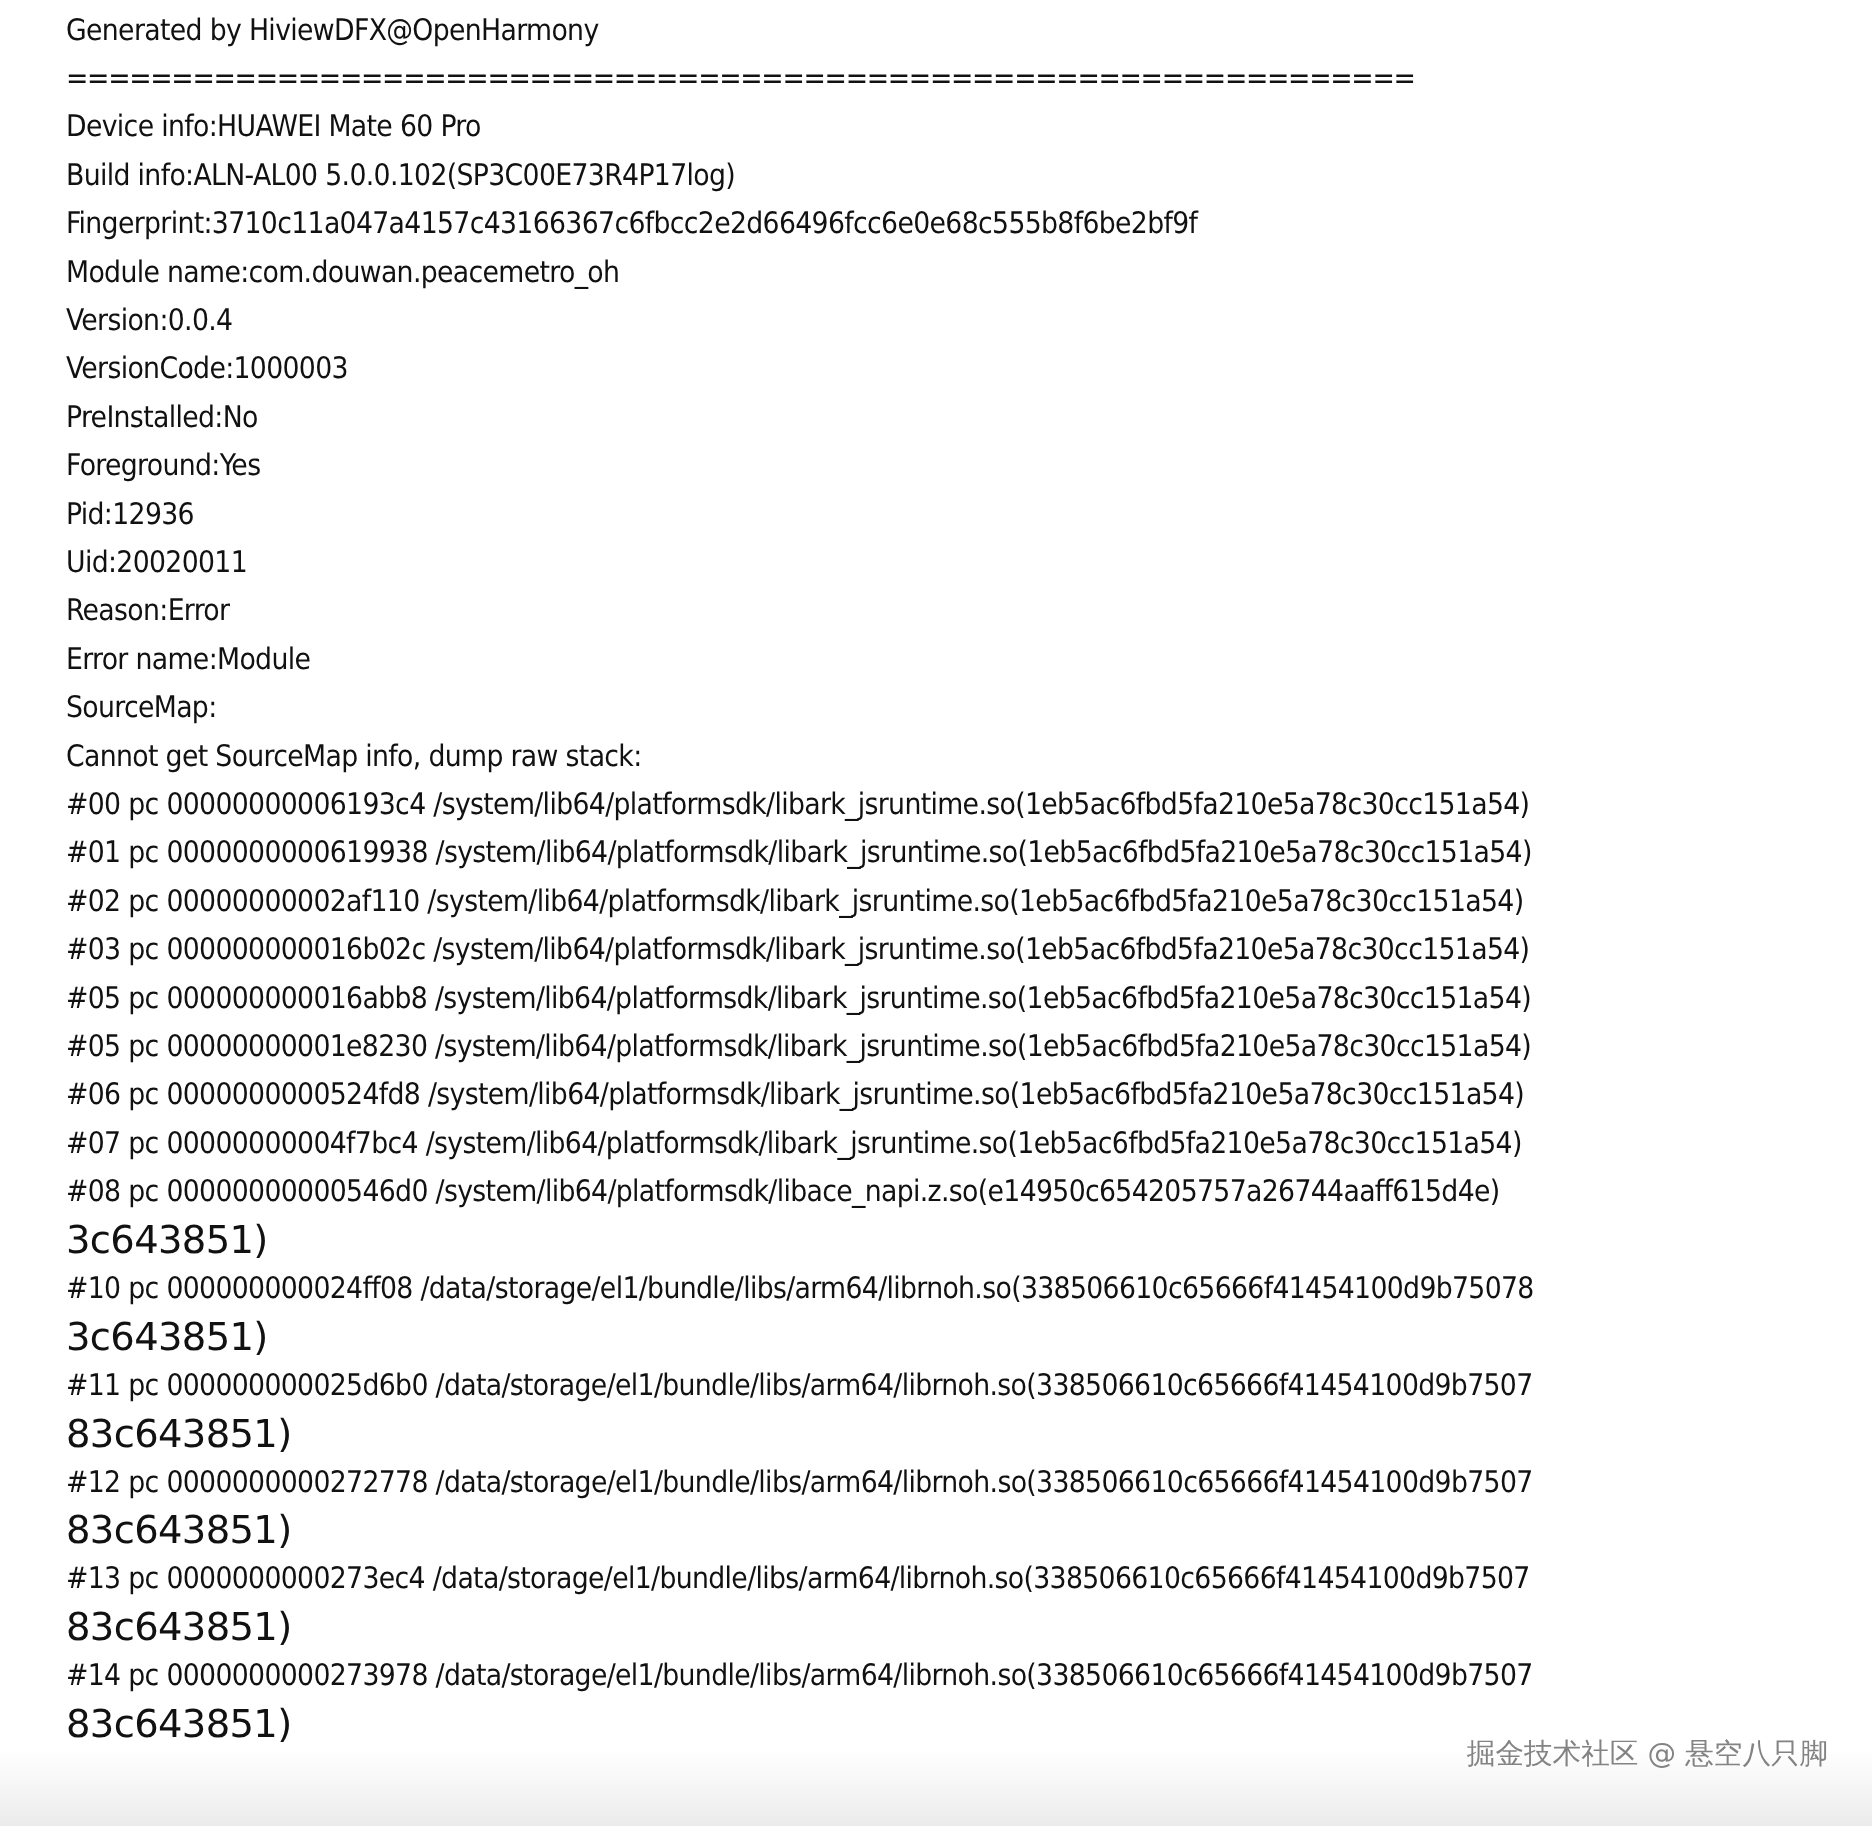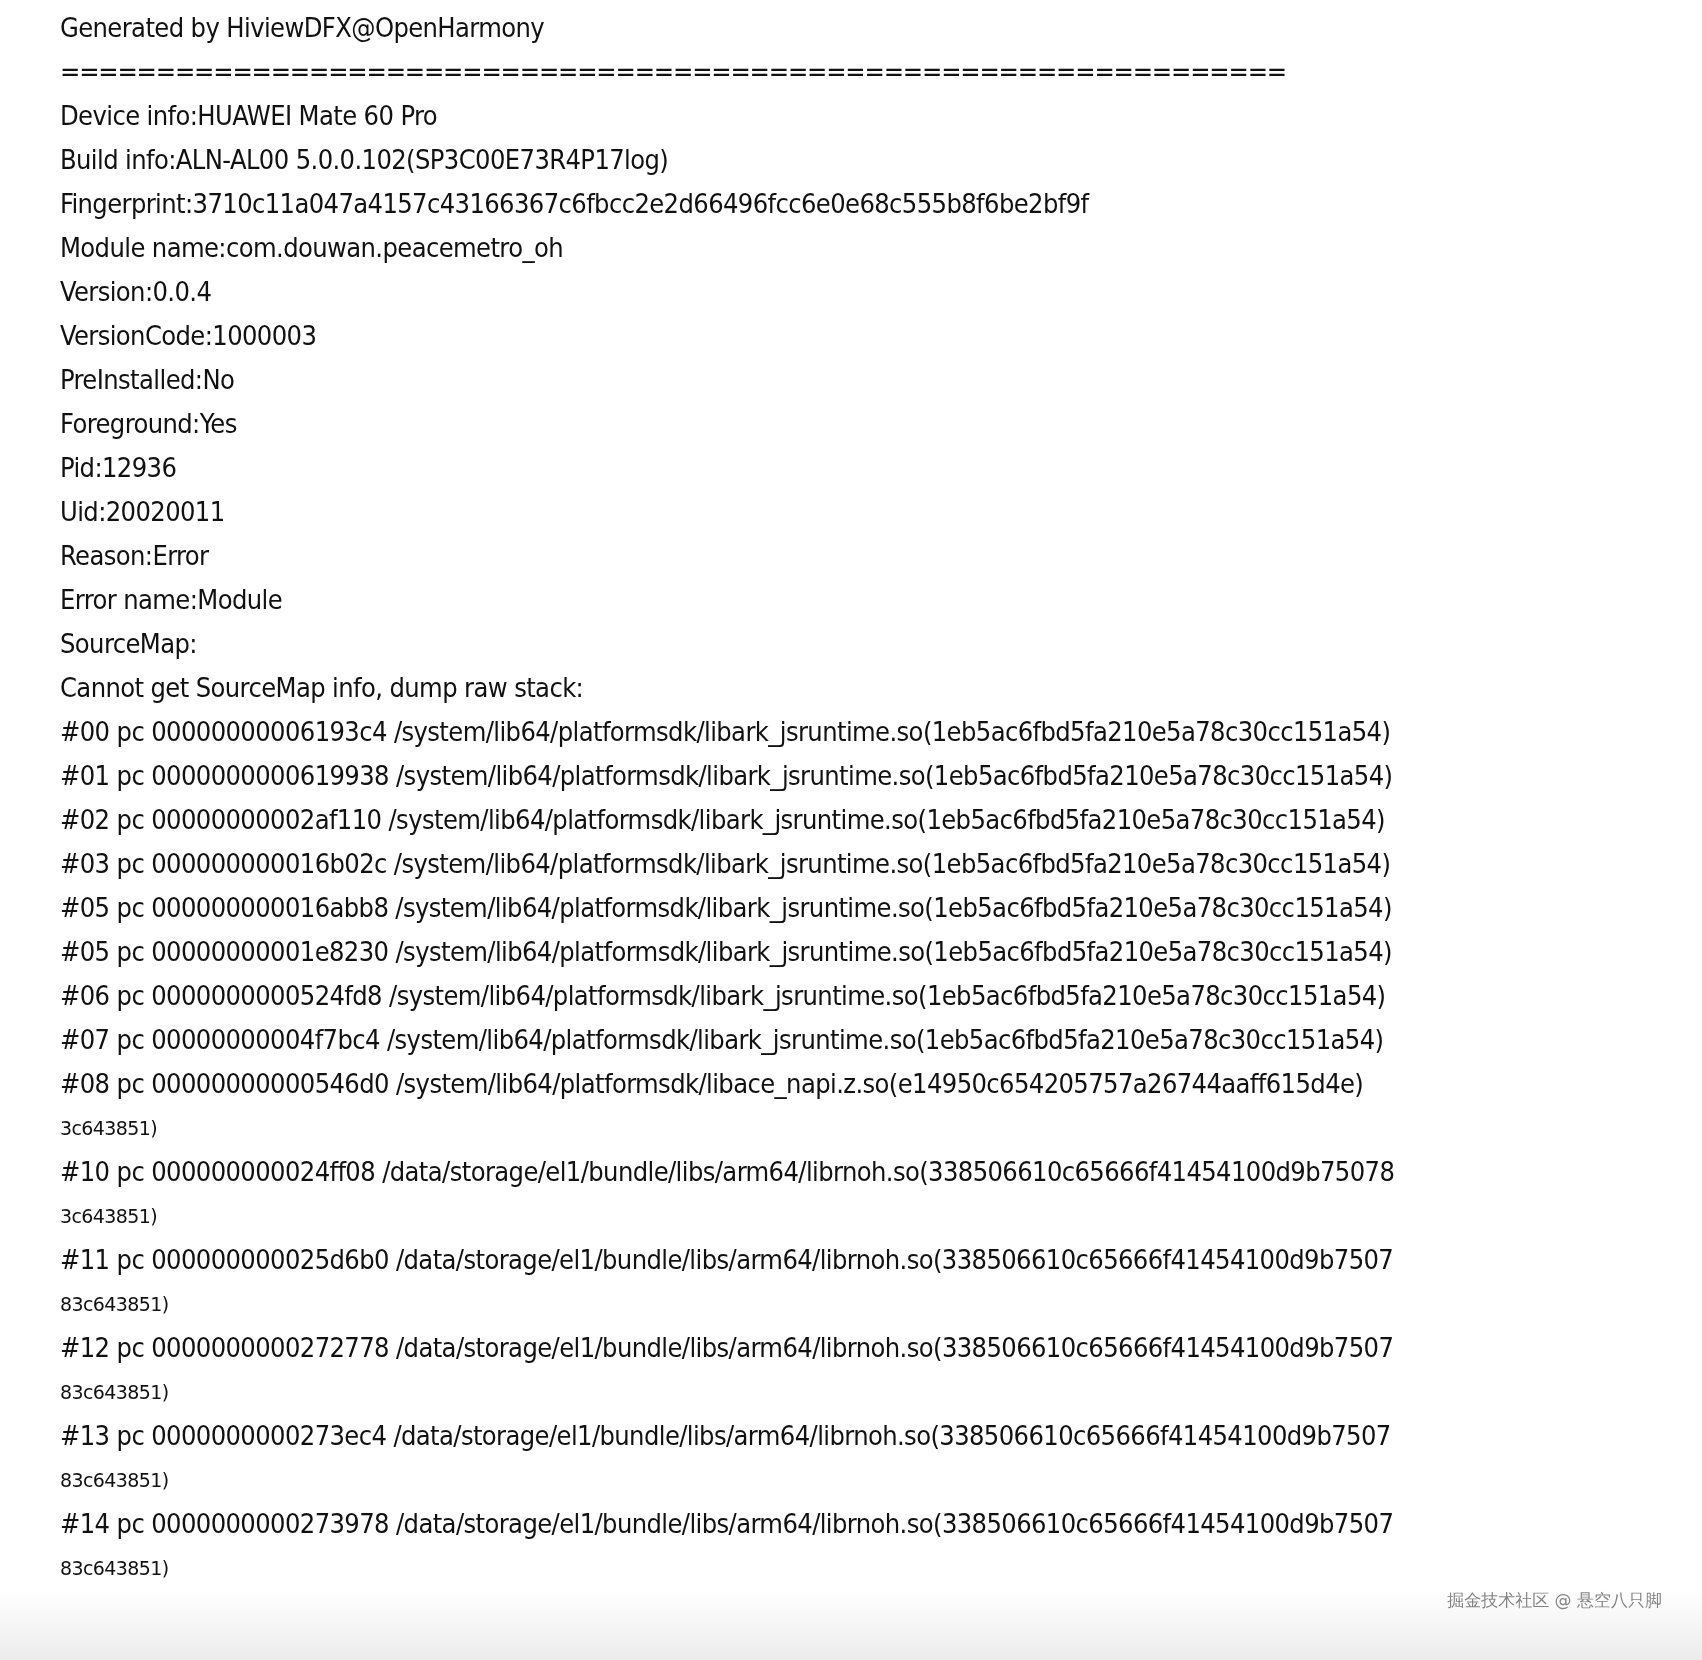--- a/index.html
+++ b/index.html
@@ -27,40 +27,40 @@
       height: 44px;
       white-space: nowrap;
       letter-spacing: -0.6px;
       font-stretch: condensed;
       transform-origin: left center;
     }
     .line.sep {
       letter-spacing: -1.2px;
     }
     .cont {
-      font-size: 19px;
+      font-size: 35px;
       line-height: 44px;
       height: 44px;
       white-space: nowrap;
       letter-spacing: -0.6px;
     }
     .fade {
       position: absolute;
       left: 0;
       right: 0;
       bottom: 0;
       height: 70px;
       background: linear-gradient(to bottom, rgba(240,240,240,0) 0%, rgba(232,232,232,0.85) 100%);
       pointer-events: none;
     }
     .watermark {
       position: absolute;
       right: 40px;
       bottom: 48px;
-      font-size: 17px;
+      font-size: 26px;
       color: rgba(90,90,90,0.75);
       font-family: "DejaVu Sans", sans-serif;
       text-shadow: 0 0 2px #fff;
       white-space: nowrap;
     }
   </style>
 </head>
 <body>
 
 <div class="log">

